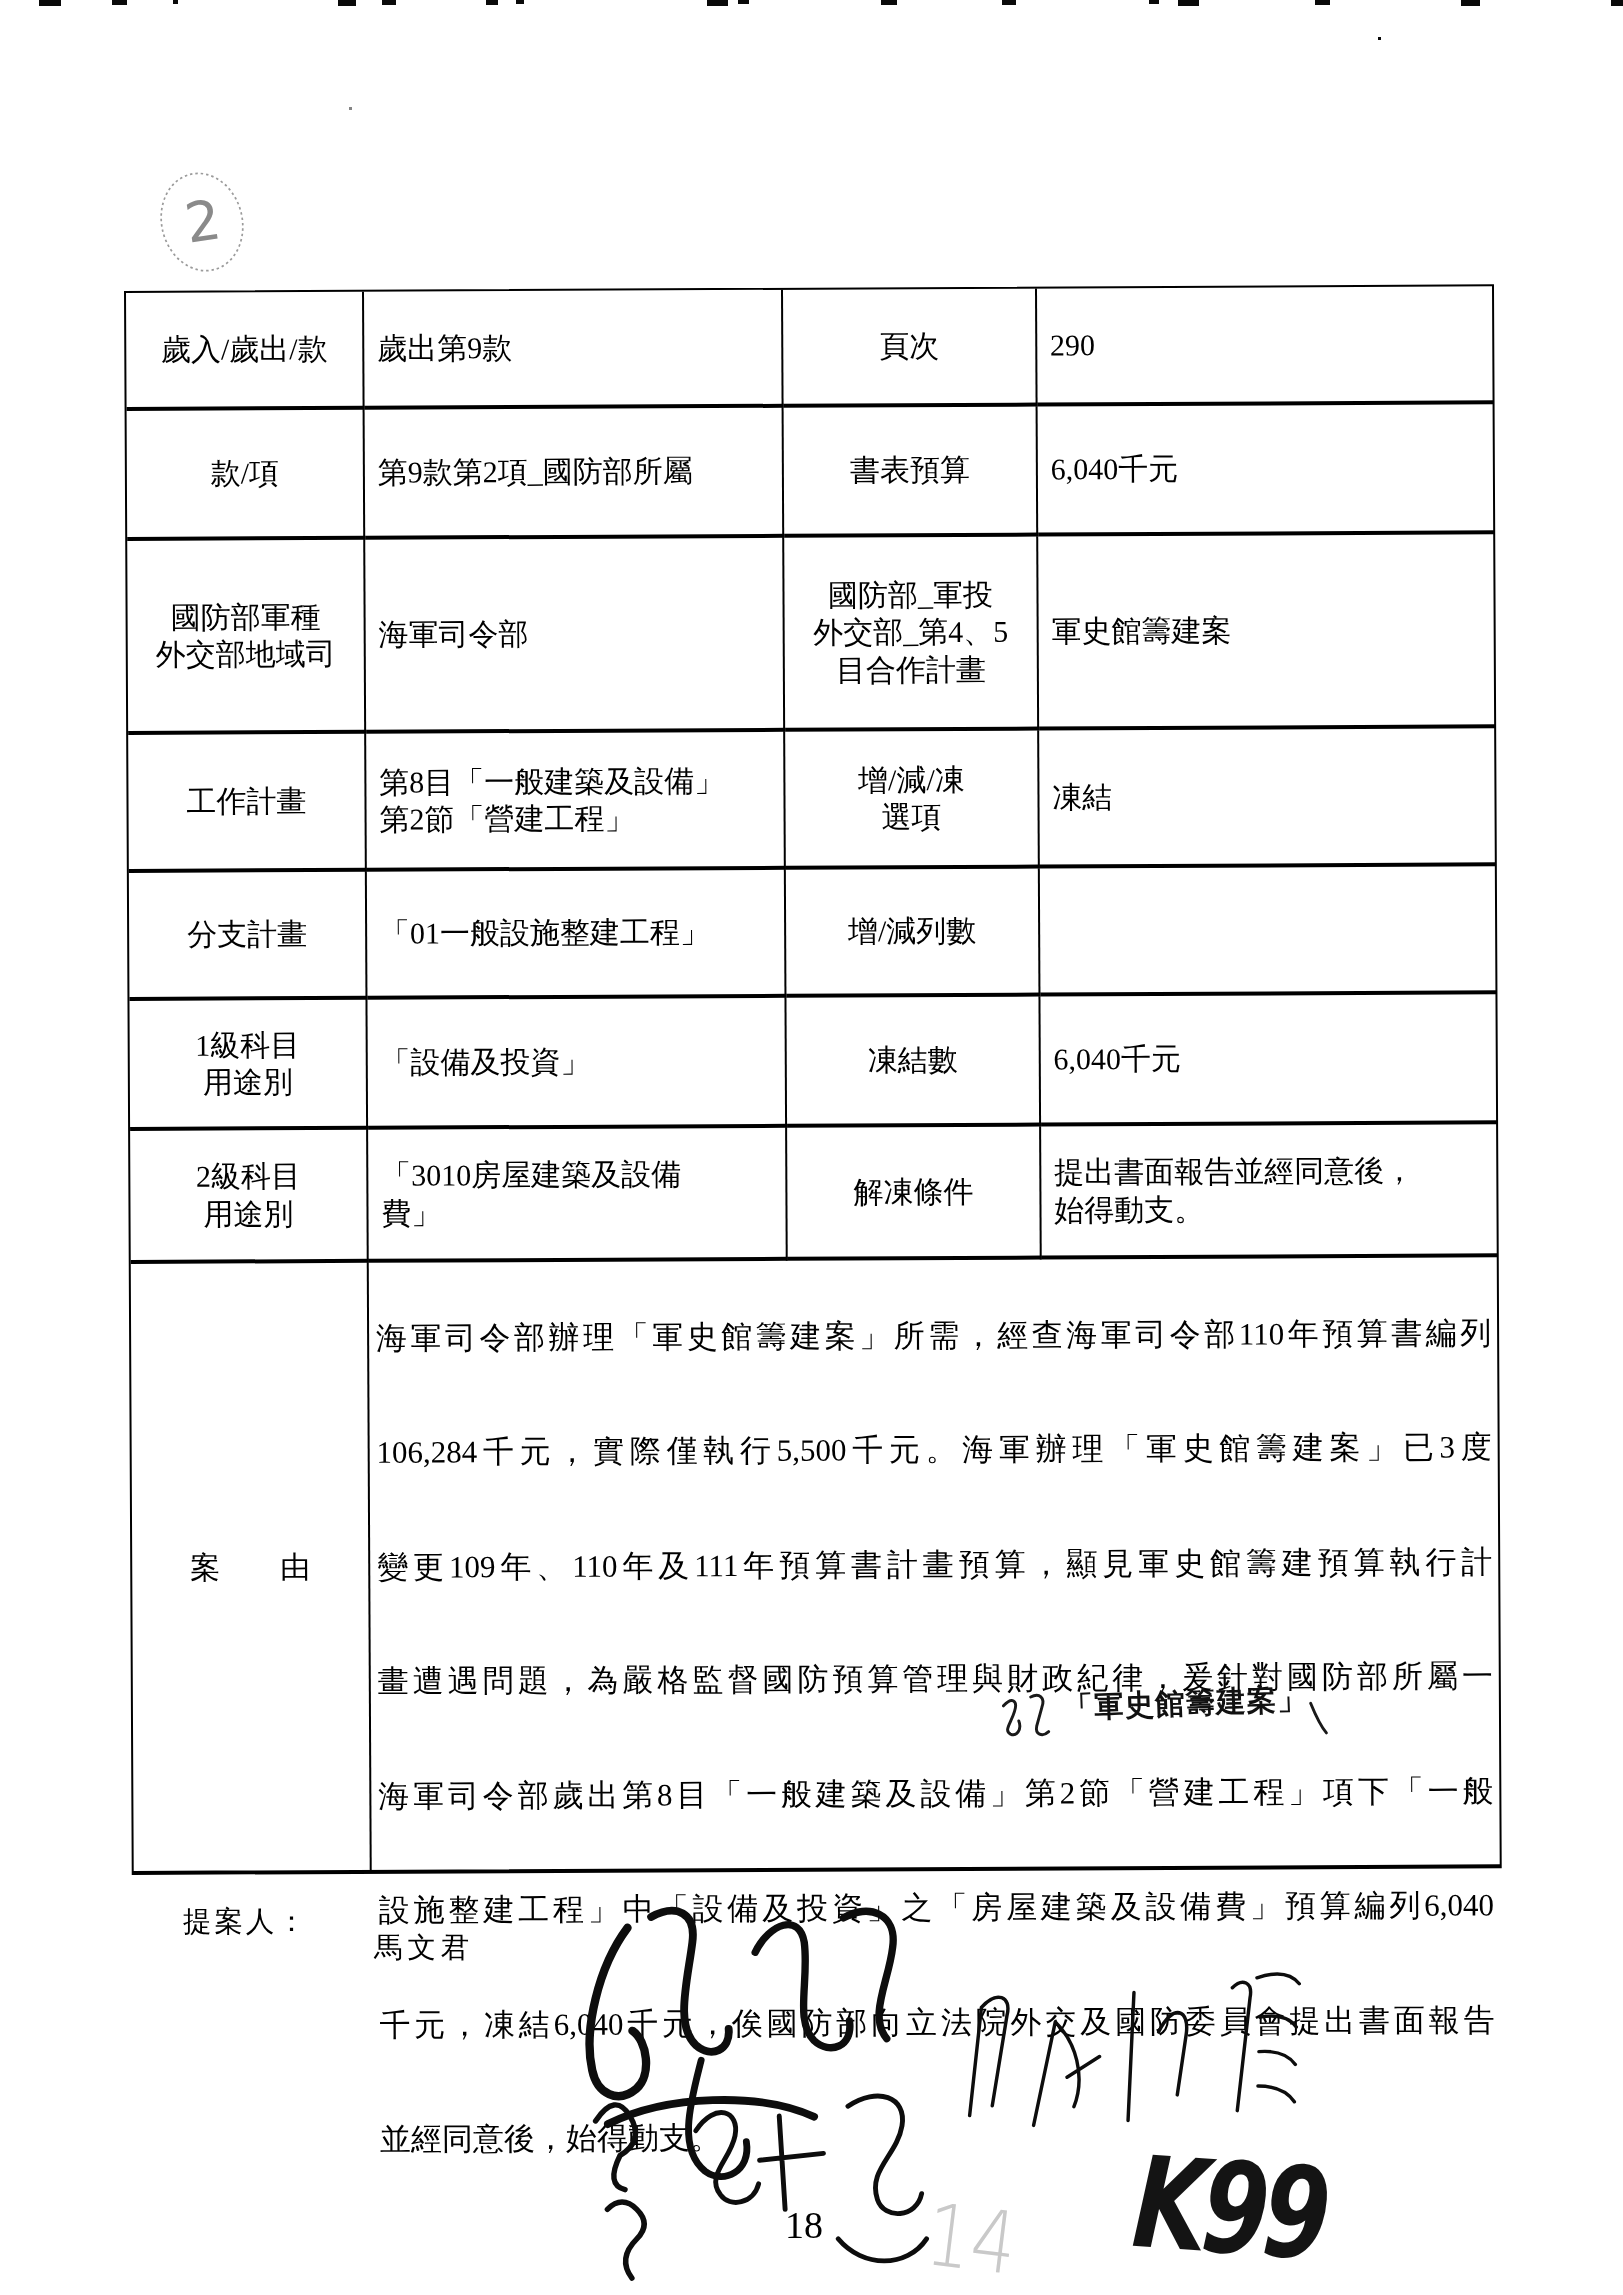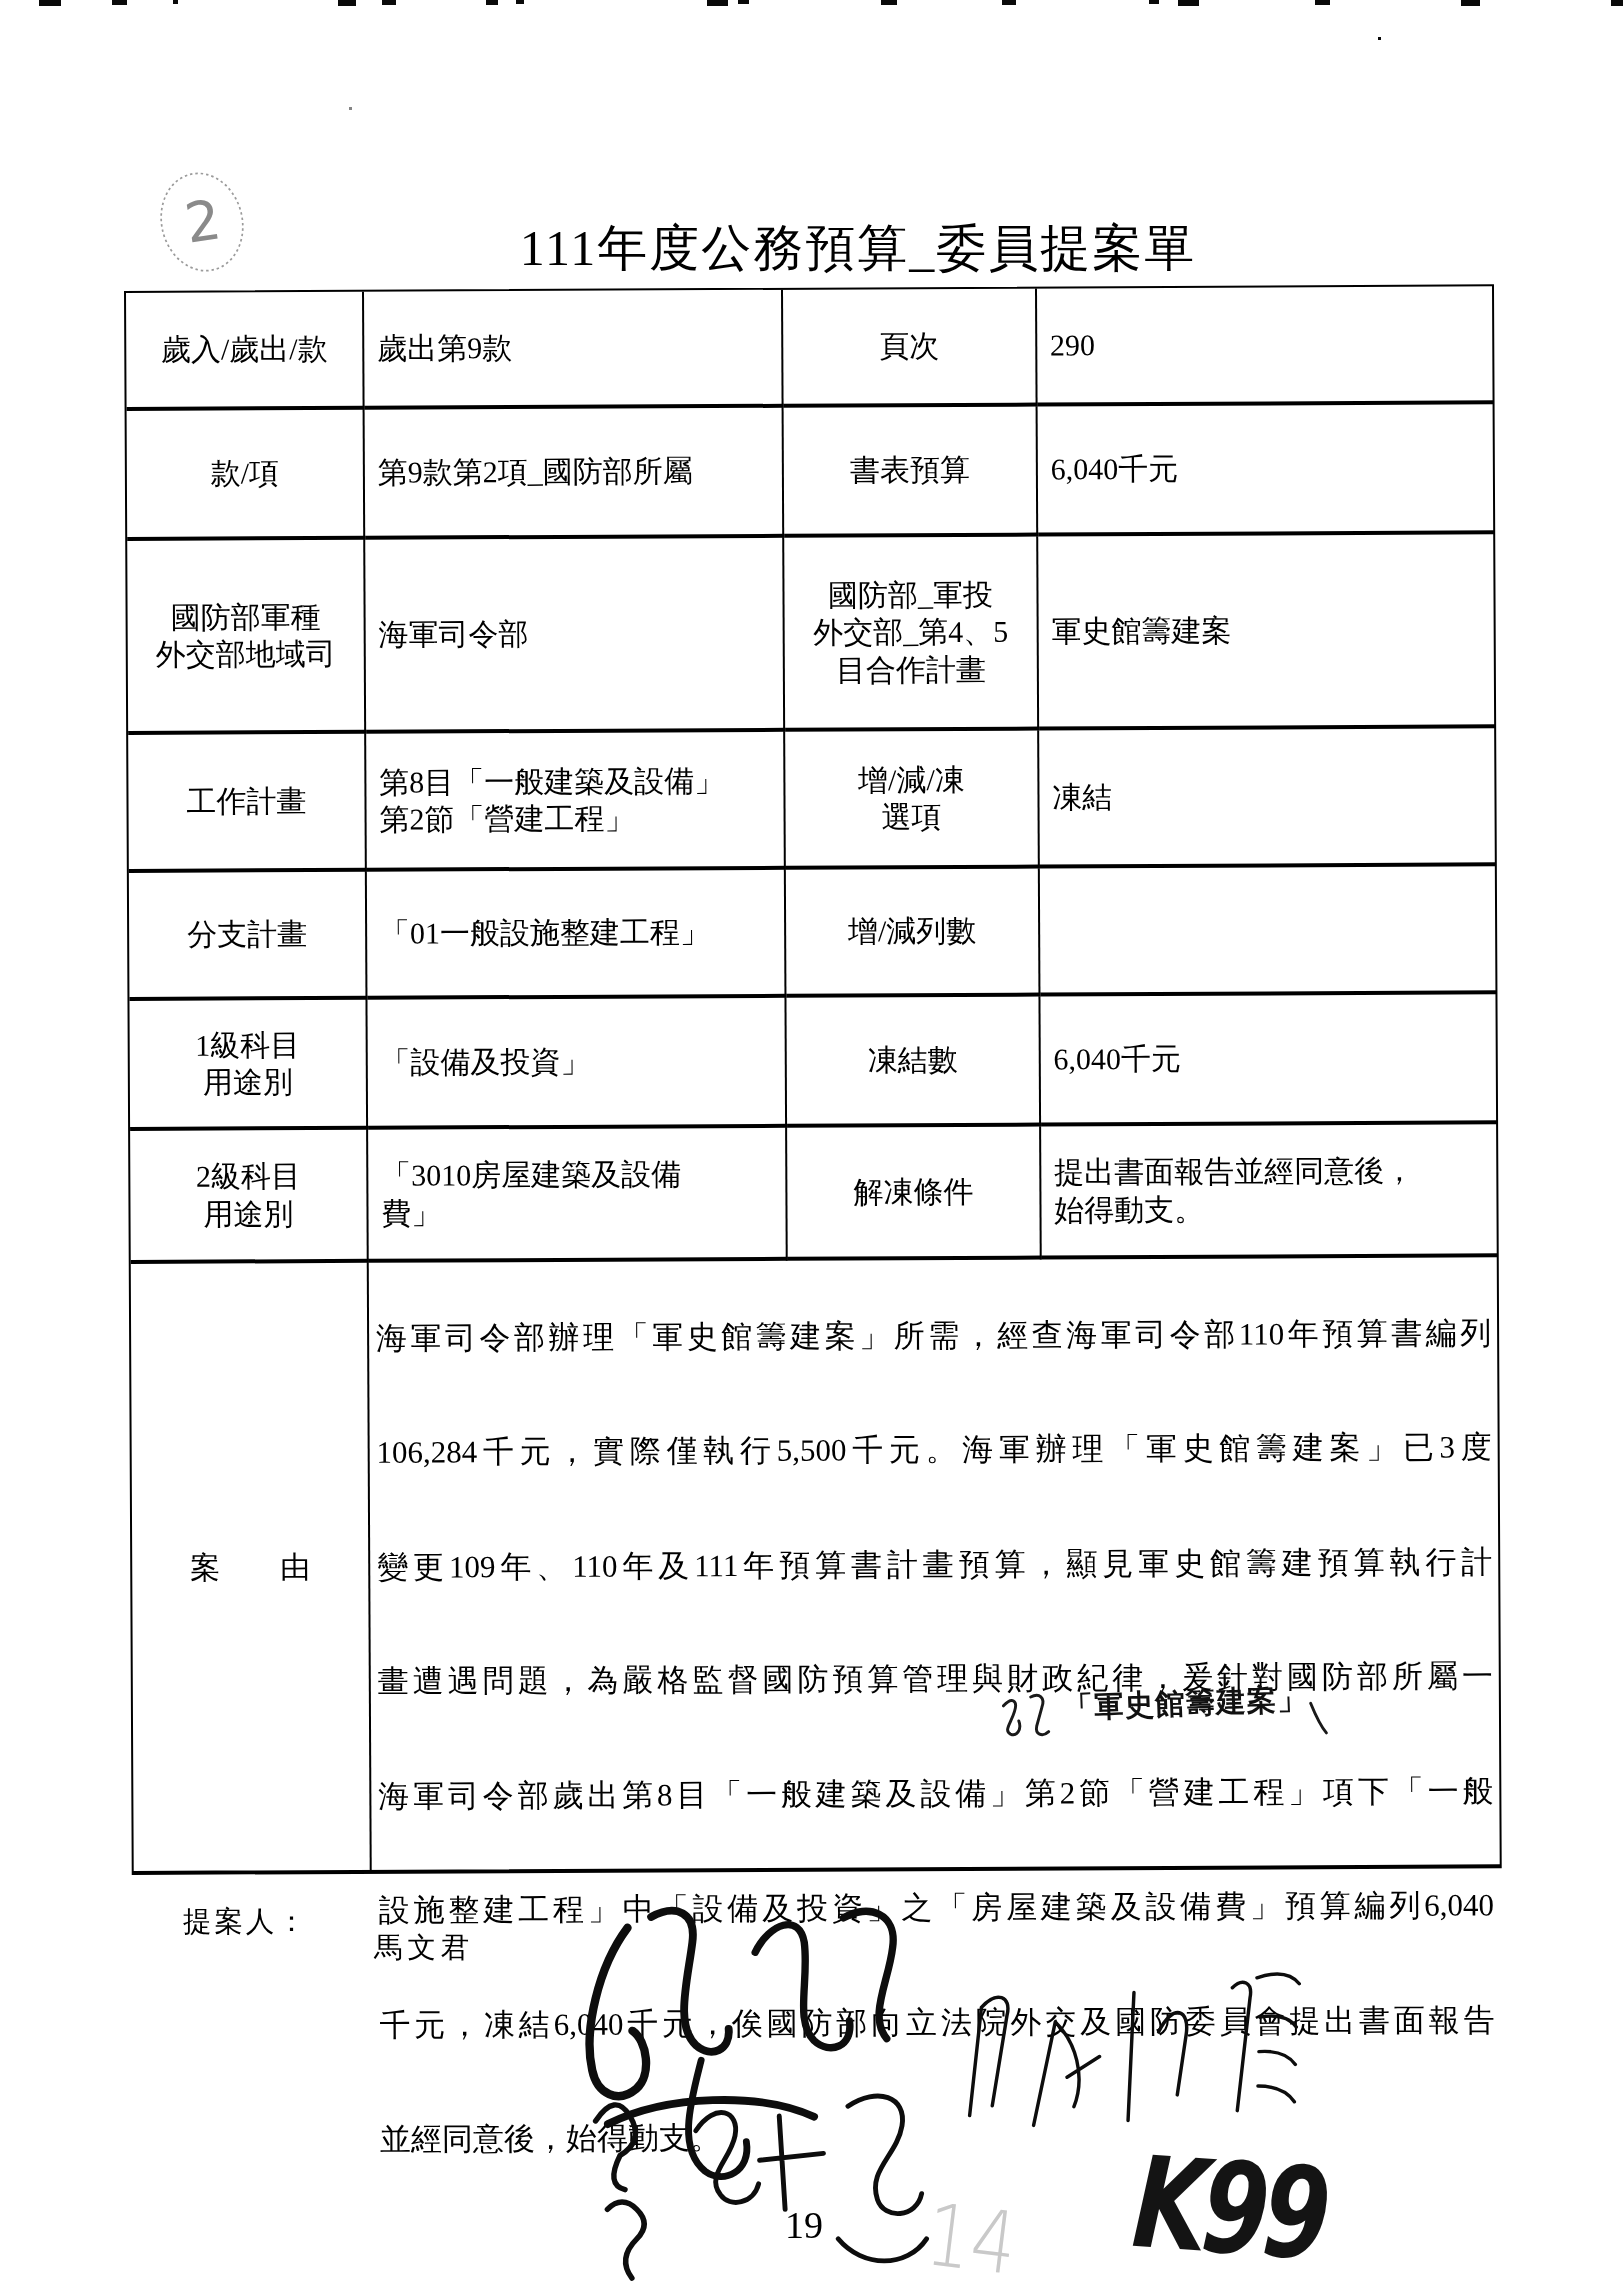--- a/index.html
+++ b/index.html
@@ -129,21 +129,20 @@
     <div class="edge-dash" style="left:349px;top:107px;width:2.9px;height:2.5px;opacity:.5;"></div>
   </div>
 
   <div class="circled-num">
     <svg viewBox="0 0 220 250">
       <ellipse cx="112" cy="122" rx="82" ry="100" fill="none" stroke="#9b9b9b" stroke-width="3.5" stroke-dasharray="5 6" transform="rotate(-14 112 122)"></ellipse>
       <text x="78" y="160" font-size="112" fill="#8a8a8a" font-family="DejaVu Sans, sans-serif" transform="rotate(-9 110 120)">2</text>
     </svg>
   </div>
 
-  <h1 class="doc-title">111年度公務預算_委員提案單</h1>
 
   <div class="doc-table">
 
     <div class="cell lbl">歲入/歲出/款</div>
     <div class="cell val">歲出第9款</div>
     <div class="cell lbl">頁次</div>
     <div class="cell val last-col">290</div>
 
     <div class="cell lbl">款/項</div>
     <div class="cell val">第9款第2項_國防部所屬</div>
@@ -235,20 +234,20 @@
 
   <div class="signature" style="left:947px;top:1963px;width:369px;height:192px;" aria-label="陳以信">
     <svg viewBox="0 0 750 390">
       <path class="sig-stroke" stroke-width="7" d="M70,90 L46,310 M70,90 C100,56 132,66 122,106 L92,290"></path>
       <path class="sig-stroke" stroke-width="7" d="M220,120 L176,330 M220,120 C262,160 282,230 258,292 M244,232 L310,190"></path>
       <path class="sig-stroke" stroke-width="7" d="M380,60 L368,320 M430,140 C460,80 494,94 486,146 L468,268"></path>
       <path class="sig-stroke" stroke-width="7" d="M580,50 C600,30 622,38 616,70 L590,300 M630,30 Q690,10 716,42 M636,110 Q688,100 710,130 M634,180 Q686,176 708,206 M632,250 Q684,250 706,282"></path>
     </svg>
   </div>
 
-  <div class="page-number">19</div>
+  <div class="page-number">18</div>
 
   <div class="faint-number">14</div>
 
   <div class="corner-code">K99</div>
 
 </div>
 
 
 </body></html>

